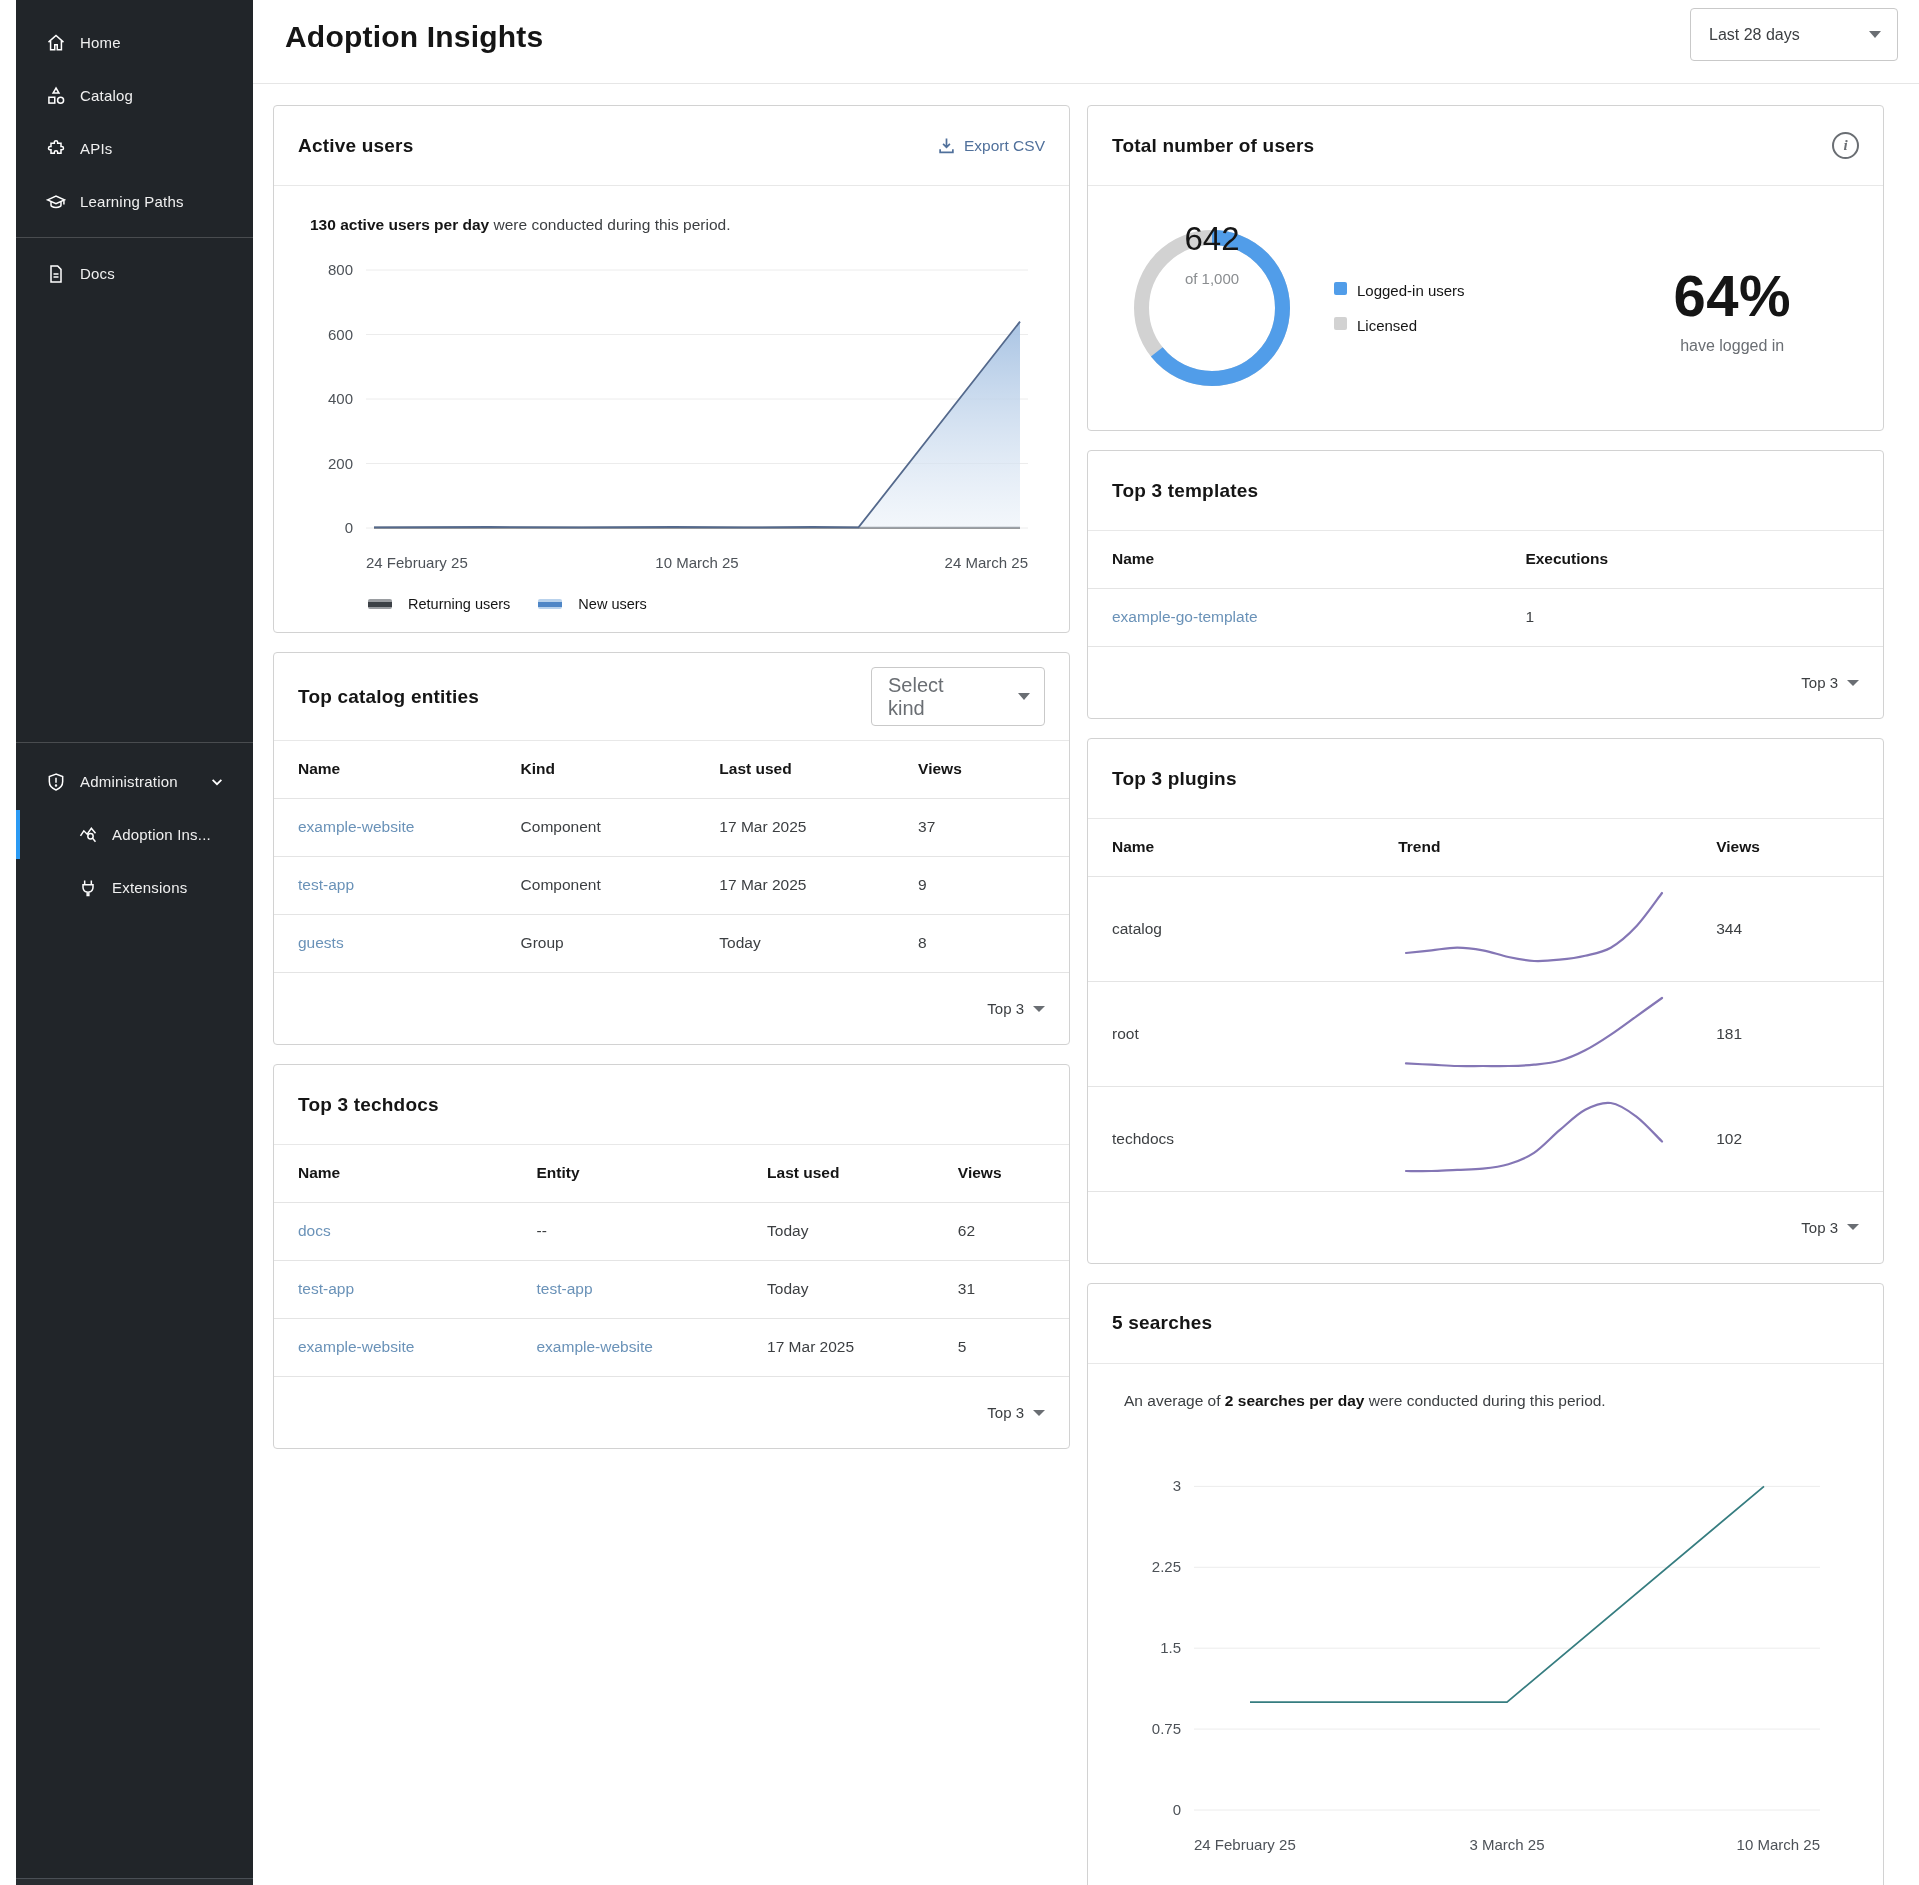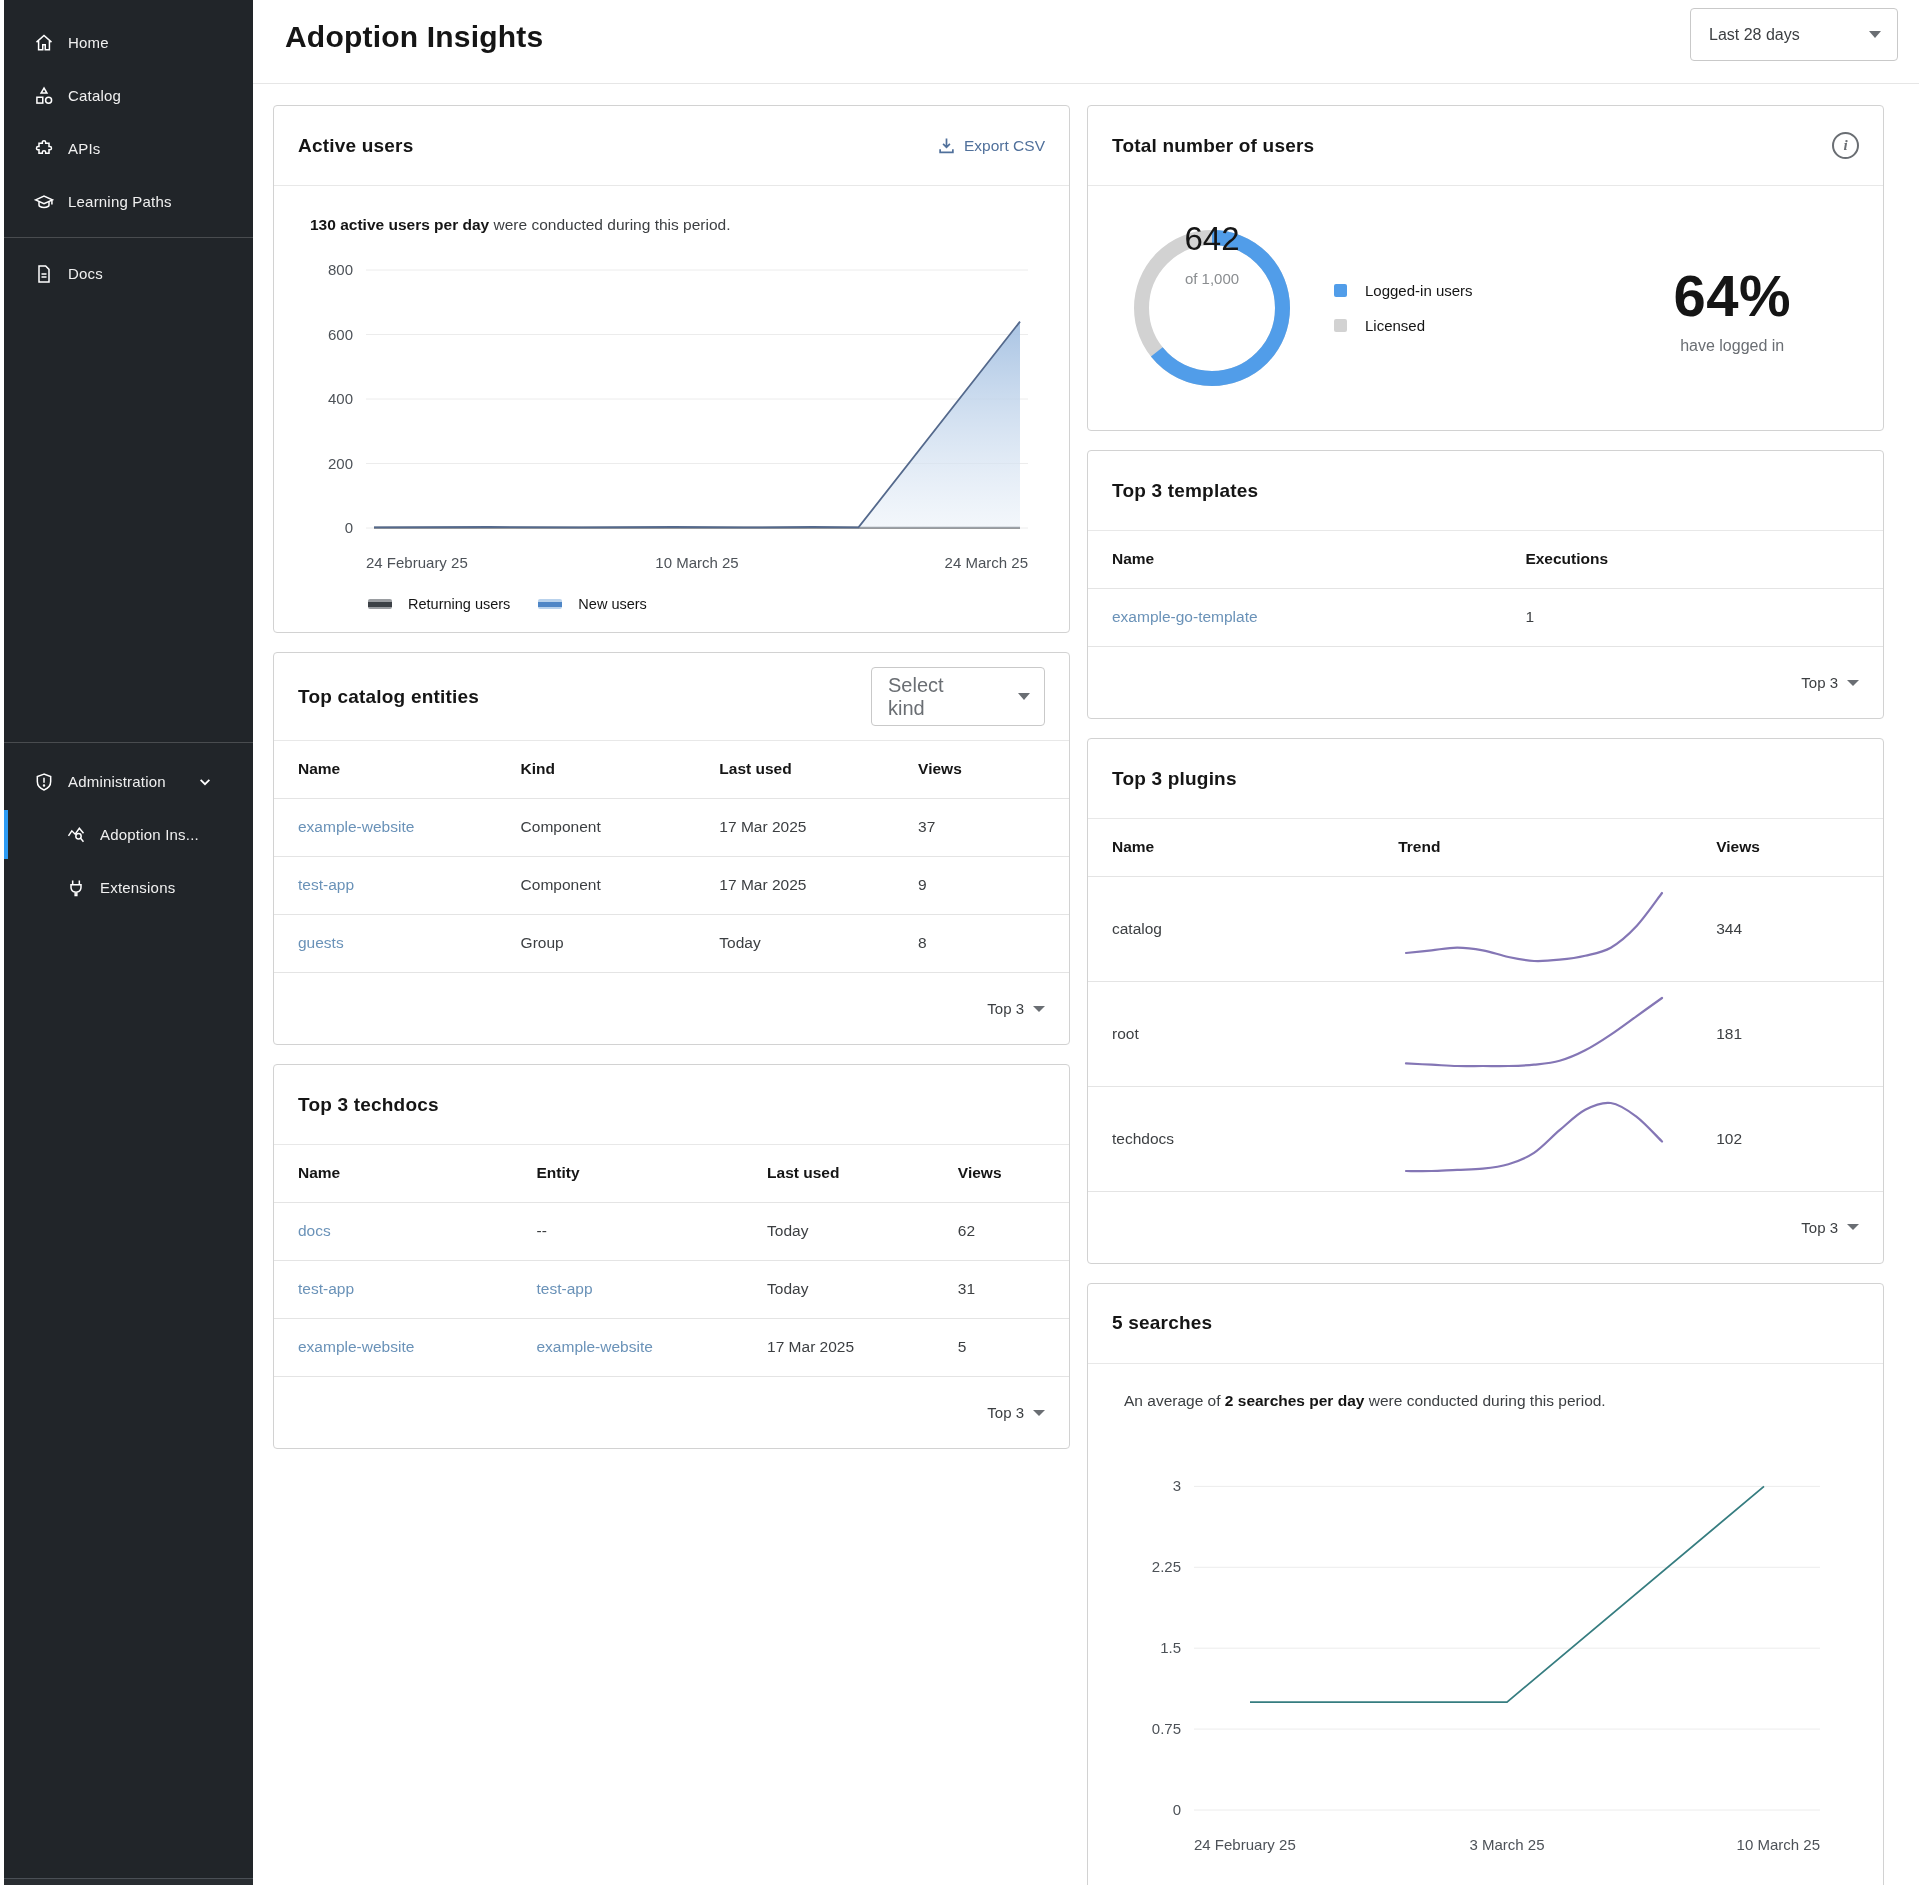--- a/index.html
+++ b/index.html
@@ -1,20 +1,20 @@
 <!DOCTYPE html>
 <html><head>
 <meta charset="utf-8">
 <style>
   * { margin:0; padding:0; box-sizing:border-box; }
   html,body { width:1919px; height:1885px; overflow:hidden; background:#fff;
     font-family:"Liberation Sans", sans-serif; color:#151515; }
 
   
-  .sidebar { position:absolute; left:4px; top:0; width:253px; height:1885px;
+  .sidebar { position:absolute; left:16px; top:0; width:253px; height:1885px;
     background:#212529; color:#fff; }
   .nav-list { list-style:none; padding-top:16px; }
   .nav-item { height:53px; display:flex; align-items:center; padding-left:30px;
     gap:14px; font-size:15px; font-weight:500; letter-spacing:.2px; color:#f0f0f0;
     cursor:pointer; position:relative; }
   .nav-item svg { width:20px; height:20px; flex:0 0 20px; }
   .nav-divider { border:none; border-top:1px solid rgba(255,255,255,.18); margin:9px 0; }
   .nav-section2 { margin-top:442px; border-top:1px solid rgba(255,255,255,.18); padding-top:12px; }
   .nav-sub { padding-left:62px; }
   .nav-item .chev { margin-left:auto; margin-right:42px; width:14px; height:14px; }
@@ -65,21 +65,21 @@
   .swatch.new { background:linear-gradient(180deg,#b9d2ec 0 25%,#4f86c6 25% 75%,#b9d2ec 75% 100%); }
 
   
   .tu-body { display:flex; align-items:center; padding:34px 40px 34px 36px; }
   .donut-wrap { position:relative; width:176px; height:176px; flex:0 0 176px; }
   .donut-center { position:absolute; inset:0; display:flex; flex-direction:column;
     align-items:center; }
   .donut-value { font-size:33px; font-weight:500; color:#151515; }
   .donut-sub { font-size:15px; color:#8a8d90; margin-top:12px; }
   .tu-legend { margin-left:34px; display:flex; flex-direction:column; gap:18px; }
-  .tu-legend-item { display:flex; align-items:center; gap:18px; font-size:15px; }
+  .tu-legend-item { display:flex; align-items:flex-start; gap:10px; font-size:15px; }
   .sq { width:13px; height:13px; border-radius:2px; }
   .pct-block { margin-left:auto; margin-right:52px; text-align:center; }
   .pct-big { font-size:58px; font-weight:700; letter-spacing:.5px; }
   .pct-sub { font-size:16px; color:#6a6e73; margin-top:8px; }
   .info-icon { width:27px; height:27px; border:2px solid #6a6e73; border-radius:50%;
     display:flex; align-items:center; justify-content:center; font-size:15px; color:#6a6e73;
     font-weight:600; cursor:pointer; font-family:"Liberation Serif", serif; font-style:italic; }
 
   
   .kind-select { width:174px; height:59px; border:1px solid #c9c9c9; border-radius:4px;

